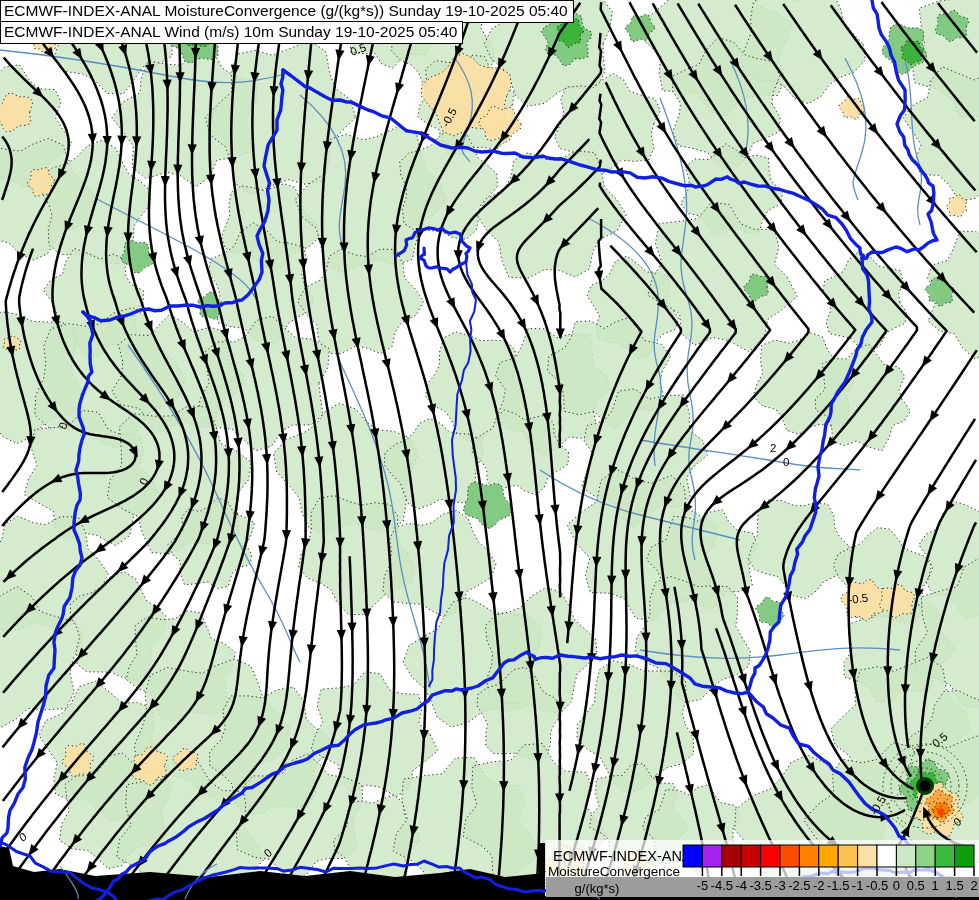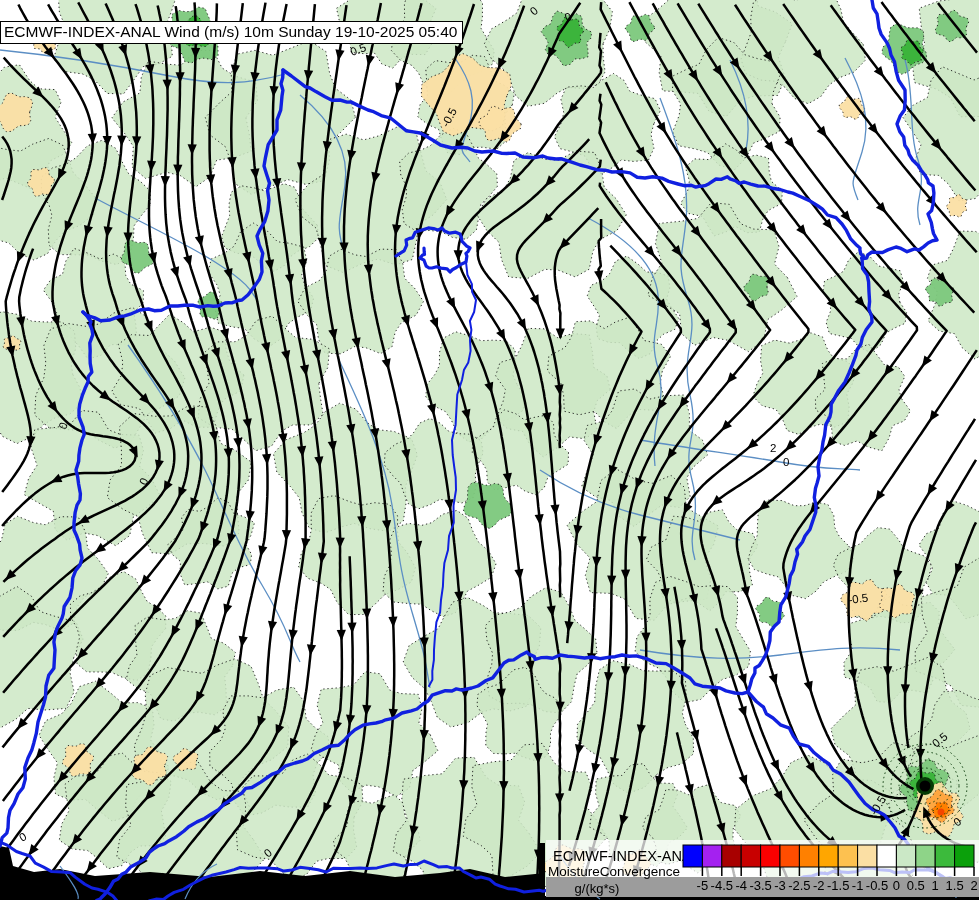--- a/index.html
+++ b/index.html
@@ -638,14 +638,15 @@
         <line x1="915.8" y1="867" x2="915.8" y2="876" stroke="#000" stroke-width="1.5"></line>
         <text x="915.8" y="890" font-size="13" fill="#000" text-anchor="middle">0.5</text>
         <line x1="935.2" y1="867" x2="935.2" y2="876" stroke="#000" stroke-width="1.5"></line>
         <text x="935.2" y="890" font-size="13" fill="#000" text-anchor="middle">1</text>
         <line x1="954.5999999999999" y1="867" x2="954.5999999999999" y2="876" stroke="#000" stroke-width="1.5"></line>
         <text x="954.5999999999999" y="890" font-size="13" fill="#000" text-anchor="middle">1.5</text>
         <line x1="974" y1="867" x2="974" y2="876" stroke="#000" stroke-width="1.5"></line>
         <text x="974" y="890" font-size="13" fill="#000" text-anchor="middle">2</text>
       </g>
     </svg>
+  <div id="title1" class="title-box">ECMWF-INDEX-ANAL MoistureConvergence (g/(kg*s)) Sunday 19-10-2025 05:40</div>
   <div id="title2" class="title-box">ECMWF-INDEX-ANAL Wind (m/s) 10m Sunday 19-10-2025 05:40</div>
 </div>
 
 </body></html>

